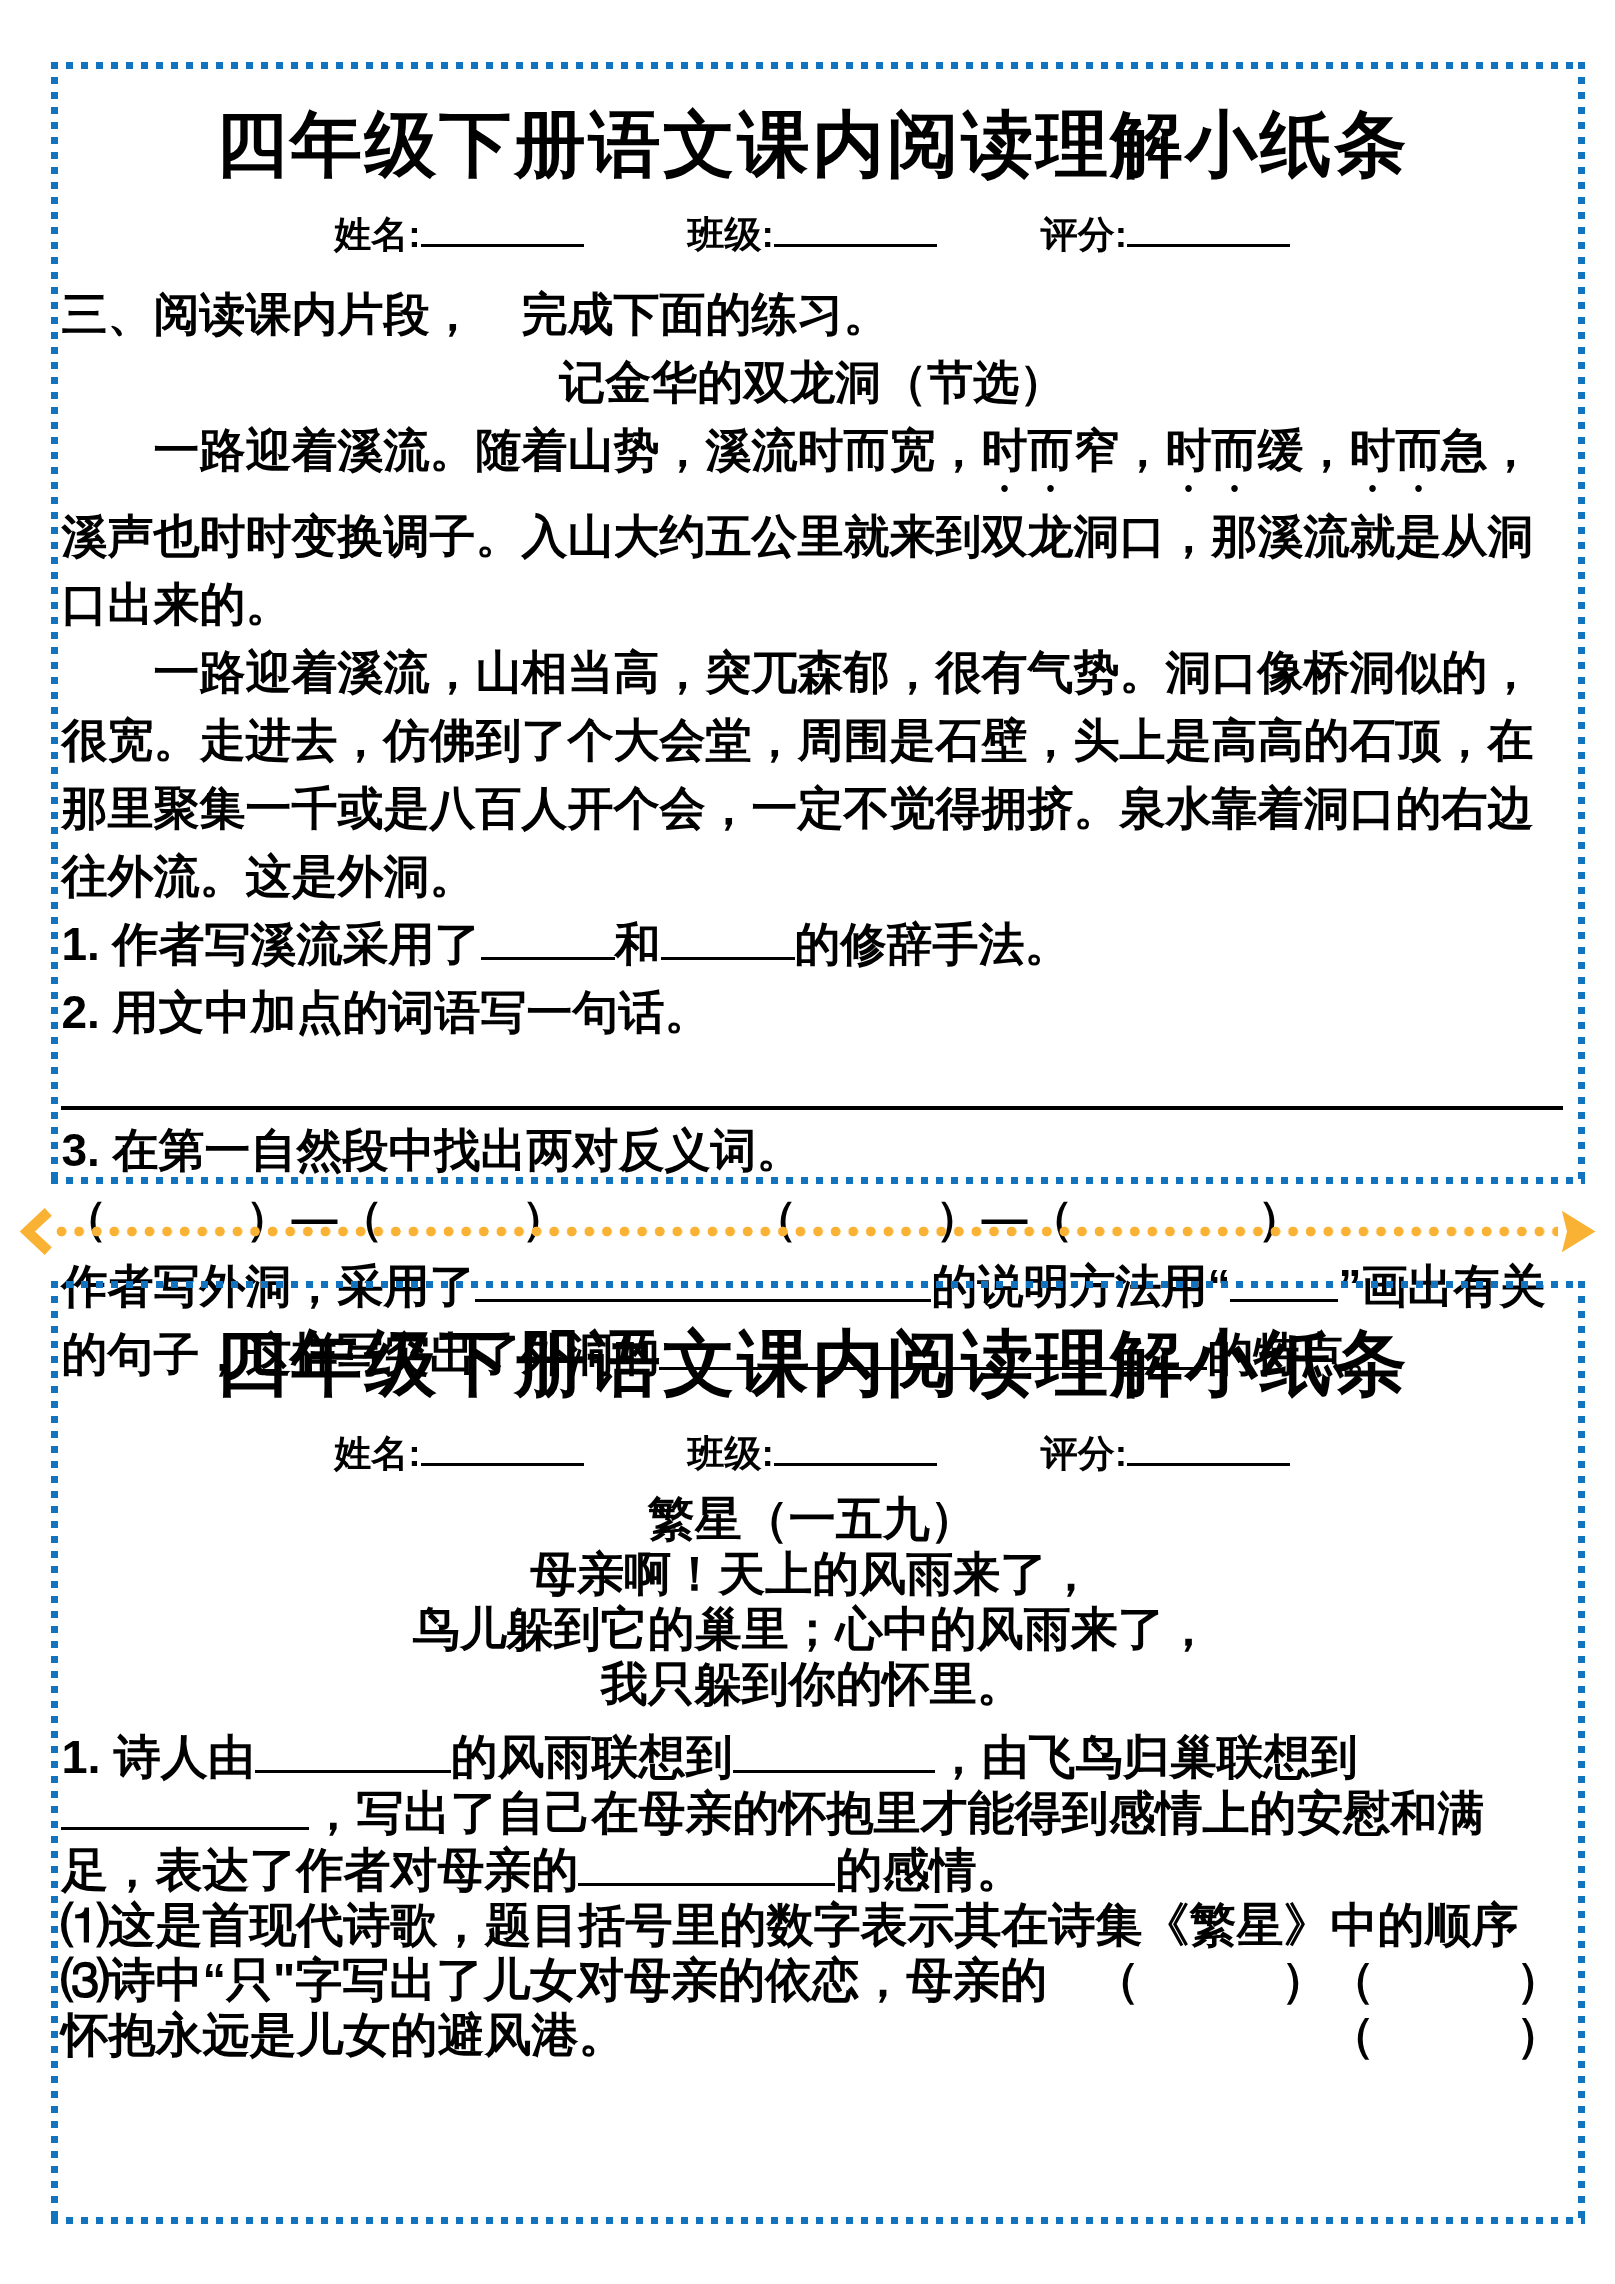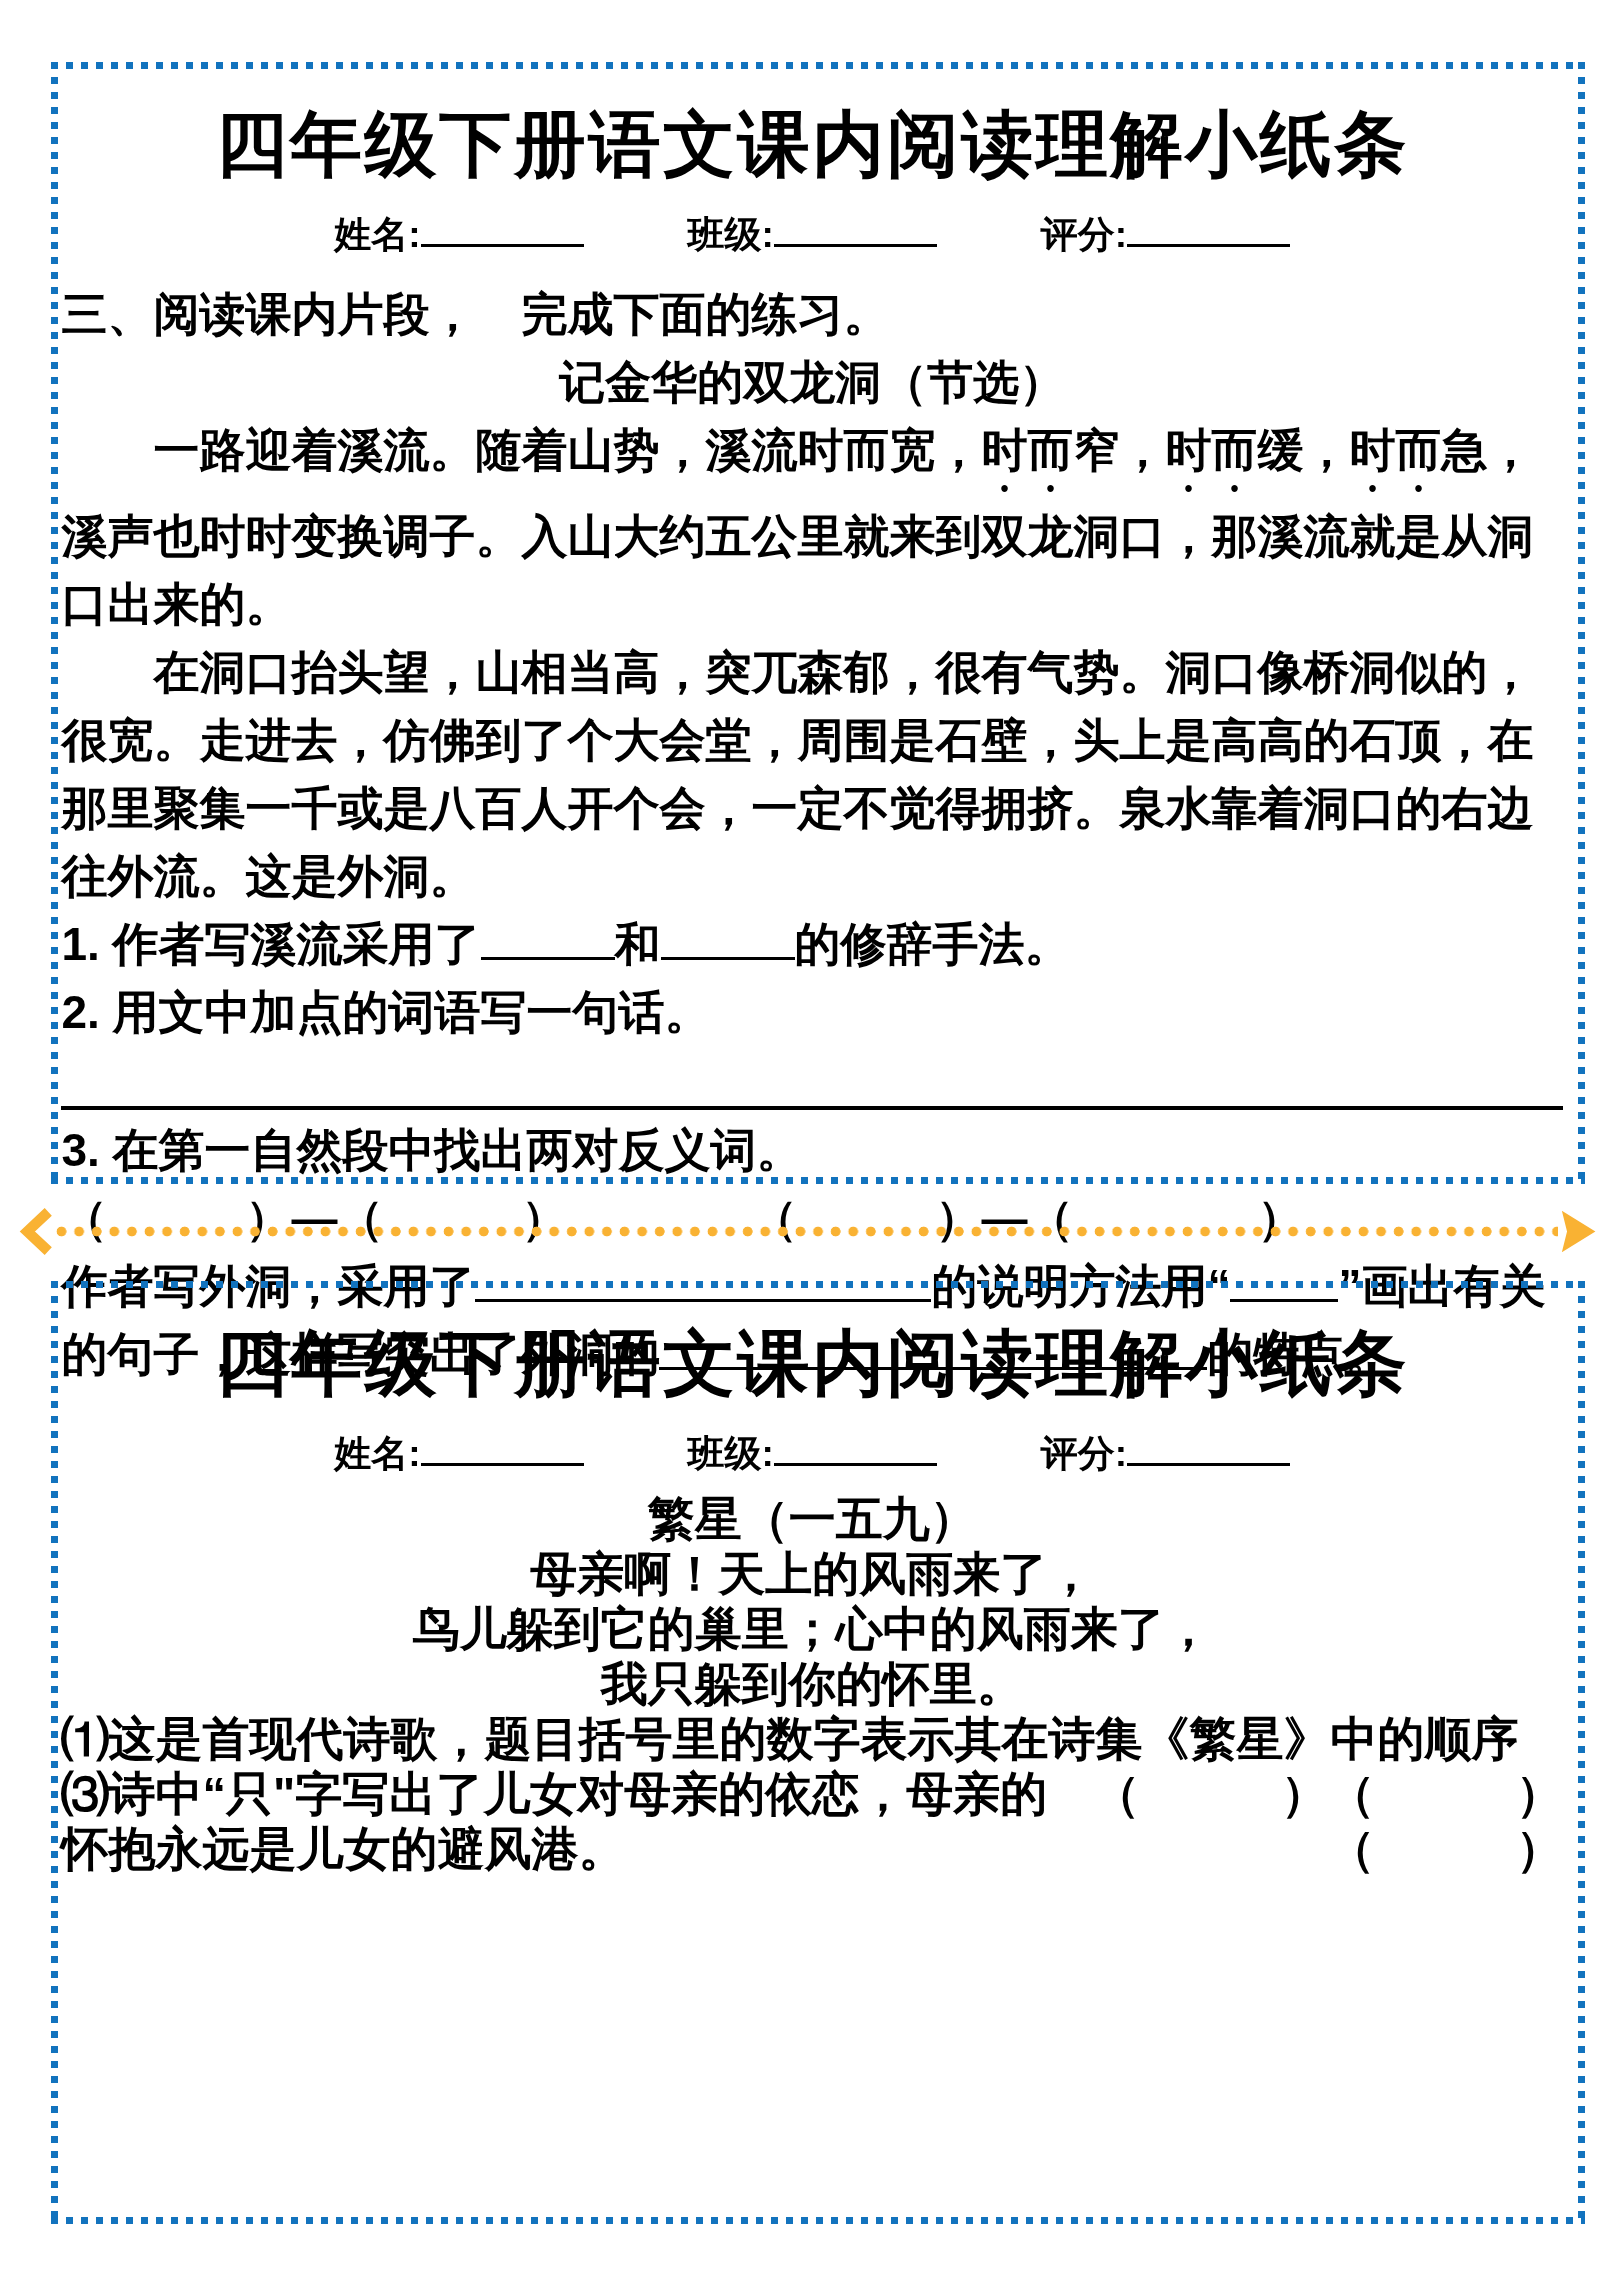--- a/index.html
+++ b/index.html
@@ -80,21 +80,21 @@
       <span class="field"><span>姓名:</span><span class="blank field-blank"></span></span>
       <span class="field"><span>班级:</span><span class="blank field-blank"></span></span>
       <span class="field"><span>评分:</span><span class="blank field-blank"></span></span>
     </div>
 
     <p class="line section-head">三、阅读课内片段，　完成下面的练习。</p>
     <p class="line center">记金华的双龙洞（节选）</p>
 
     <p class="line indent"><span>一路迎着溪流。随着山势，溪流时而宽，</span><span class="dotted">时而</span><span>窄，</span><span class="dotted">时而</span><span>缓，</span><span class="dotted">时而</span><span>急，</span><span>溪声也时时变换调子。入山大约五公里就来到双龙洞口，那溪流就是从洞口出来的。</span></p>
 
-    <p class="line indent">在洞口抬头望，山相当高，突兀森郁，很有气势。洞口像桥洞似的，很宽。走进去，仿佛到了个大会堂，周围是石壁，头上是高高的石顶，在那里聚集一千或是八百人开个会，一定不觉得拥挤。泉水靠着洞口的右边往外流。这是外洞。</p>
+    <p class="line indent">一路迎着溪流，山相当高，突兀森郁，很有气势。洞口像桥洞似的，很宽。走进去，仿佛到了个大会堂，周围是石壁，头上是高高的石顶，在那里聚集一千或是八百人开个会，一定不觉得拥挤。泉水靠着洞口的右边往外流。这是外洞。</p>
 
     <p class="line"><span>1. 作者写溪流采用了</span><span class="blank" style="width:134px"></span><span>和</span><span class="blank" style="width:134px"></span><span>的修辞手法。</span></p>
 
     <p class="line">2. 用文中加点的词语写一句话。</p>
 
     <div class="answer-line"></div>
 
     <p class="line">3. 在第一自然段中找出两对反义词。</p>
     <p class="line">（　　　）—（　　　）　　　　（　　　）—（　　　　）</p>
 
@@ -120,20 +120,21 @@
       <span class="field"><span>评分:</span><span class="blank field-blank"></span></span>
     </div>
 
     <div class="poem-block">
       <p class="line2 center">繁星（一五九）</p>
       <p class="line2 center">母亲啊！天上的风雨来了，</p>
       <p class="line2 center">鸟儿躲到它的巢里；心中的风雨来了，</p>
       <p class="line2 center">我只躲到你的怀里。</p>
     </div>
 
+    <p class="line2 q1-start"><span>1. 诗人由</span><span class="blank" style="width:196px"></span><span>的风雨联想到</span><span class="blank" style="width:202px"></span><span>，由飞鸟归巢联想到</span><span class="blank" style="width:248px"></span><span>，写出了自己在母亲的怀抱里才能得到感情上的安慰和满足，表达了作者对母亲的</span><span class="blank" style="width:257px"></span><span>的感情。</span></p>
 
 
     <p class="line2 stmt"><span>⑴这是首现代诗歌，题目括号里的数字表示其在诗集《繁星》中的顺序</span><span class="paren">（　　　）</span></p>
     <p class="line2 stmt"><span class="paren">（　　　）</span></p>
     <p class="line2 stmt"><span>⑶诗中“只"字写出了儿女对母亲的依恋，母亲的怀抱永远是儿女的避风港。</span><span class="paren">（　　　）</span></p>
   </section>
 
 </div>
 
 

